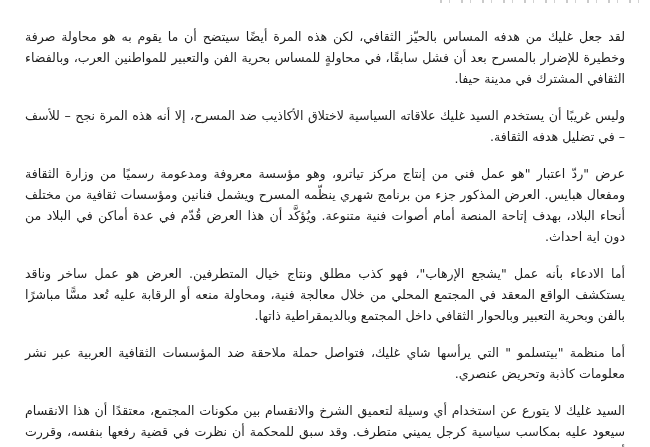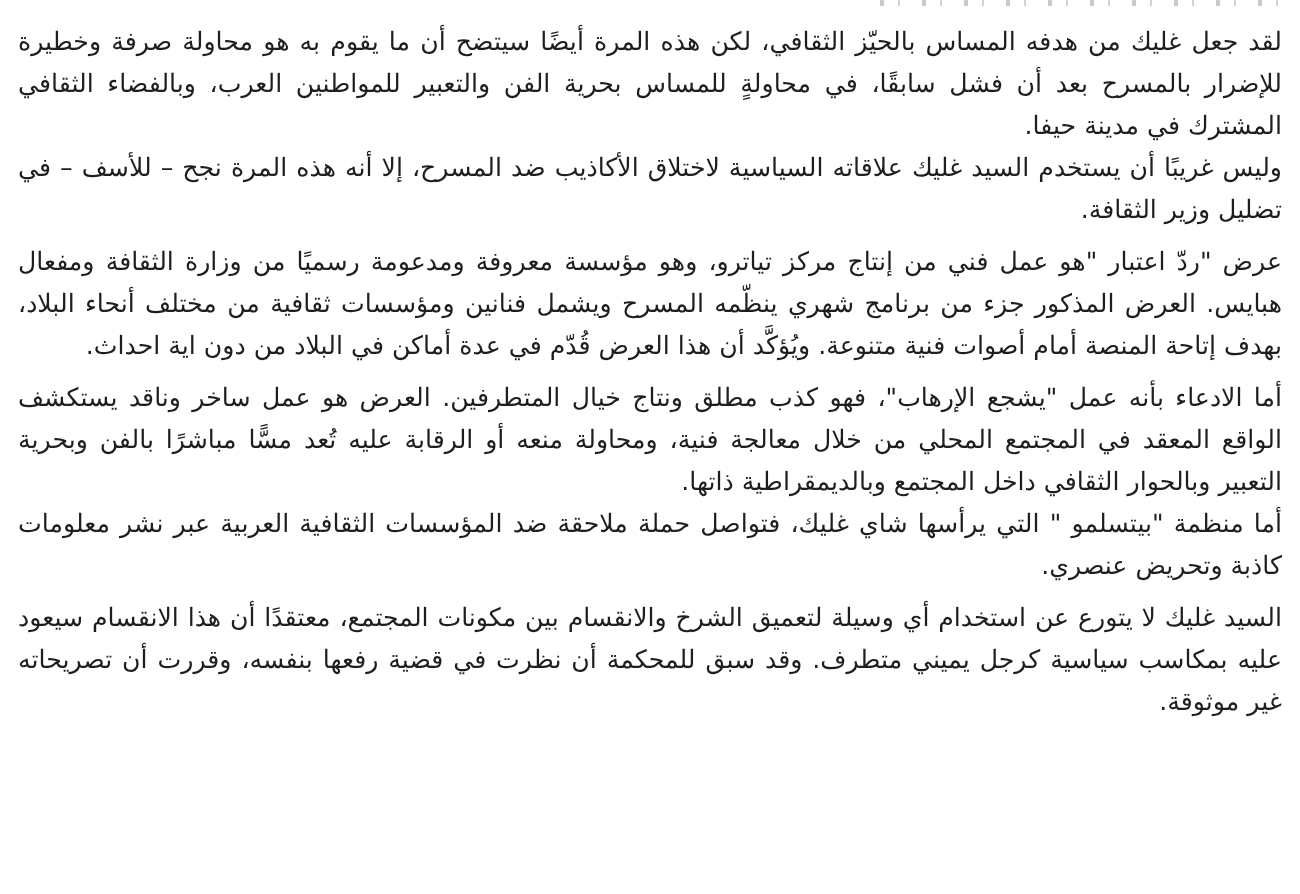--- a/index.html
+++ b/index.html
@@ -20,21 +20,21 @@
     padding: 10px 9px 0 9px;
     direction: rtl;
     font-family: "DejaVu Sans", sans-serif;
     font-size: 12.6px;
     line-height: 21px;
     color: #1e1e1e;
     text-align: justify;
     text-justify: inter-word;
   }
   .page p {
-    margin: 0;
+    margin: 16px;
   }
   .page p.gap {
     margin-top: 5px;
   }
   
   .top-fragment {
     position: absolute;
     top: 0;
     right: 10px;
     width: 200px;
@@ -50,21 +50,21 @@
   }
 </style>
 </head>
 <body>
 
 <div class="top-fragment"></div>
 
 <div class="page" dir="rtl" lang="ar">
   <p>لقد جعل غليك من هدفه المساس بالحيّز الثقافي، لكن هذه المرة أيضًا سيتضح أن ما يقوم به هو محاولة صرفة وخطيرة للإضرار بالمسرح بعد أن فشل سابقًا، في محاولةٍ للمساس بحرية الفن والتعبير للمواطنين العرب، وبالفضاء الثقافي المشترك في مدينة حيفا.</p>
 
-  <p>وليس غريبًا أن يستخدم السيد غليك علاقاته السياسية لاختلاق الأكاذيب ضد المسرح، إلا أنه هذه المرة نجح – للأسف – في تضليل وزير الثقافة.</p>
+  <p>وليس غريبًا أن يستخدم السيد غليك علاقاته السياسية لاختلاق الأكاذيب ضد المسرح، إلا أنه هذه المرة نجح – للأسف – في تضليل هدفه الثقافة.</p>
 
   <p class="gap">عرض "ردّ اعتبار "هو عمل فني من إنتاج مركز تياترو، وهو مؤسسة معروفة ومدعومة رسميًا من وزارة الثقافة ومفعال هبايس. العرض المذكور جزء من برنامج شهري ينظّمه المسرح ويشمل فنانين ومؤسسات ثقافية من مختلف أنحاء البلاد، بهدف إتاحة المنصة أمام أصوات فنية متنوعة. ويُؤكَّد أن هذا العرض قُدّم في عدة أماكن في البلاد من دون اية احداث.</p>
 
   <p class="gap">أما الادعاء بأنه عمل "يشجع الإرهاب"، فهو كذب مطلق ونتاج خيال المتطرفين. العرض هو عمل ساخر وناقد يستكشف الواقع المعقد في المجتمع المحلي من خلال معالجة فنية، ومحاولة منعه أو الرقابة عليه تُعد مسًّا مباشرًا بالفن وبحرية التعبير وبالحوار الثقافي داخل المجتمع وبالديمقراطية ذاتها.</p>
 
 
   <p>أما منظمة "بيتسلمو " التي يرأسها شاي غليك، فتواصل حملة ملاحقة ضد المؤسسات الثقافية العربية عبر نشر معلومات كاذبة وتحريض عنصري.</p>
 
   <p class="gap">السيد غليك لا يتورع عن استخدام أي وسيلة لتعميق الشرخ والانقسام بين مكونات المجتمع، معتقدًا أن هذا الانقسام سيعود عليه بمكاسب سياسية كرجل يميني متطرف. وقد سبق للمحكمة أن نظرت في قضية رفعها بنفسه، وقررت أن تصريحاته غير موثوقة.</p>
 

